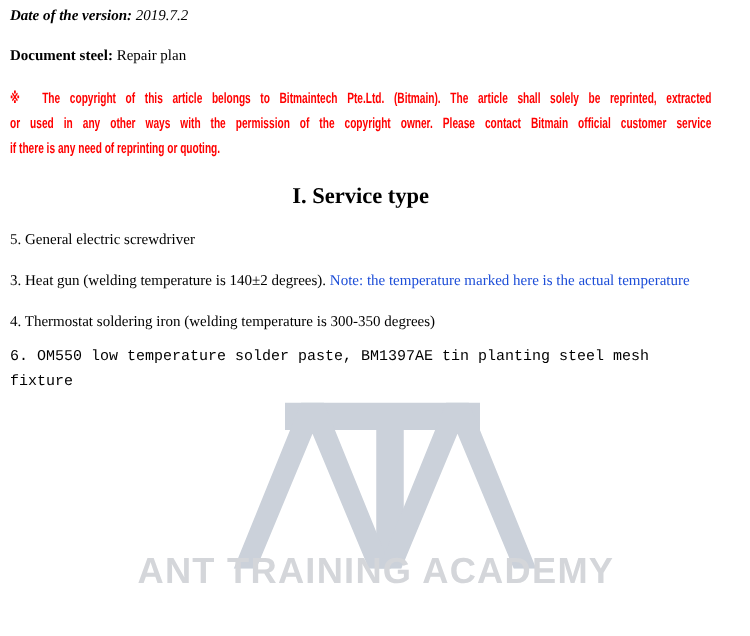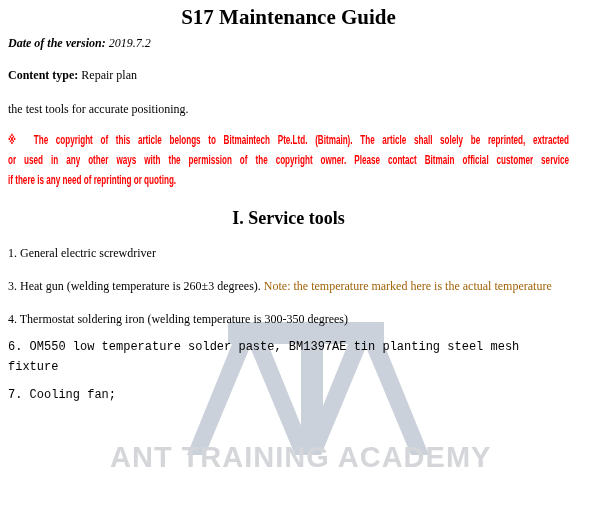--- a/index.html
+++ b/index.html
@@ -71,80 +71,77 @@
   h2.section {
     font-size: 18px;
     line-height: 23px;
     font-weight: bold;
     text-align: center;
     margin: 17px 0 0 0;
   }
   .tools { margin-top: 10px; }
   .tool { margin: 13px 0 0 0; line-height: 20px; }
   .tool.tight { margin-top: 8px; font-family: Liberation Mono, monospace; }
-  .red-note { color: #a16207; }
+  .red-note { color: #1d4ed8; }
 </style>
 </head>
 <body>
 
 <div class="page">
 
   <div class="watermark">
     <svg class="wm-logo" width="246" height="133" viewBox="0 0 246 133">
       <g fill="#cbd1da">
         <rect x="45" y="0" width="156" height="22"></rect>
         <rect x="118" y="22" width="22" height="101"></rect>
         <polygon points="4,133 58,0 76,0 130,133 112,133 67,25 22,133"></polygon>
         <polygon points="120,133 174,0 192,0 246,133 228,133 183,25 138,133"></polygon>
       </g>
     </svg>
     <div class="wm-text">ANT TRAINING ACADEMY</div>
   </div>
 
   <div class="content">
 
-    <h1 class="title">S17 Maintenance Guide</h1>
 
     <p class="meta meta-date">
       <b>Date of the version:</b>
       <span>2019.7.2</span>
     </p>
 
     <p class="meta meta-doctype">
-      <b>Content type:</b>
+      <b>Document steel:</b>
       <span>Repair plan</span>
     </p>
 
     <div class="para content-summary">
-      <div class="pline">the test tools for accurate positioning.</div>
     </div>
 
     <div class="copyright">
       <div class="jline">
         <span class="ref-mark">※</span>
         <span>The copyright of this article belongs to Bitmaintech Pte.Ltd. (Bitmain). The article shall solely be reprinted, extracted</span>
       </div>
       <div class="jline">or used in any other ways with the permission of the copyright owner. Please contact Bitmain official customer service</div>
       <div class="pline">if there is any need of reprinting or quoting.</div>
     </div>
 
-    <h2 class="section">I. Service tools</h2>
+    <h2 class="section">I. Service type</h2>
 
     <div class="tools">
 
-      <p class="tool">1. General electric screwdriver</p>
+      <p class="tool">5. General electric screwdriver</p>
 
 
       <p class="tool">
-        <span>3. Heat gun (welding temperature is 260±3 degrees).</span>
+        <span>3. Heat gun (welding temperature is 140±2 degrees).</span>
         <span class="red-note">Note: the temperature marked here is the actual temperature</span>
       </p>
 
       <p class="tool">4. Thermostat soldering iron (welding temperature is 300-350 degrees)</p>
 
 
       <p class="tool tight">6. OM550 low temperature solder paste, BM1397AE tin planting steel mesh fixture</p>
 
-      <p class="tool tight">7. Cooling fan;</p>
 
     </div>
   </div>
 </div>
 
 </body></html>

